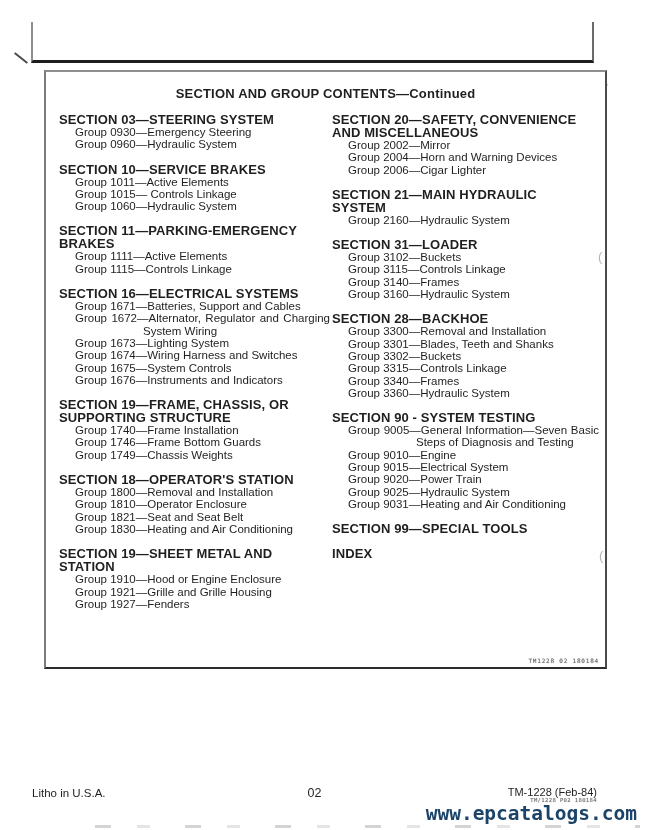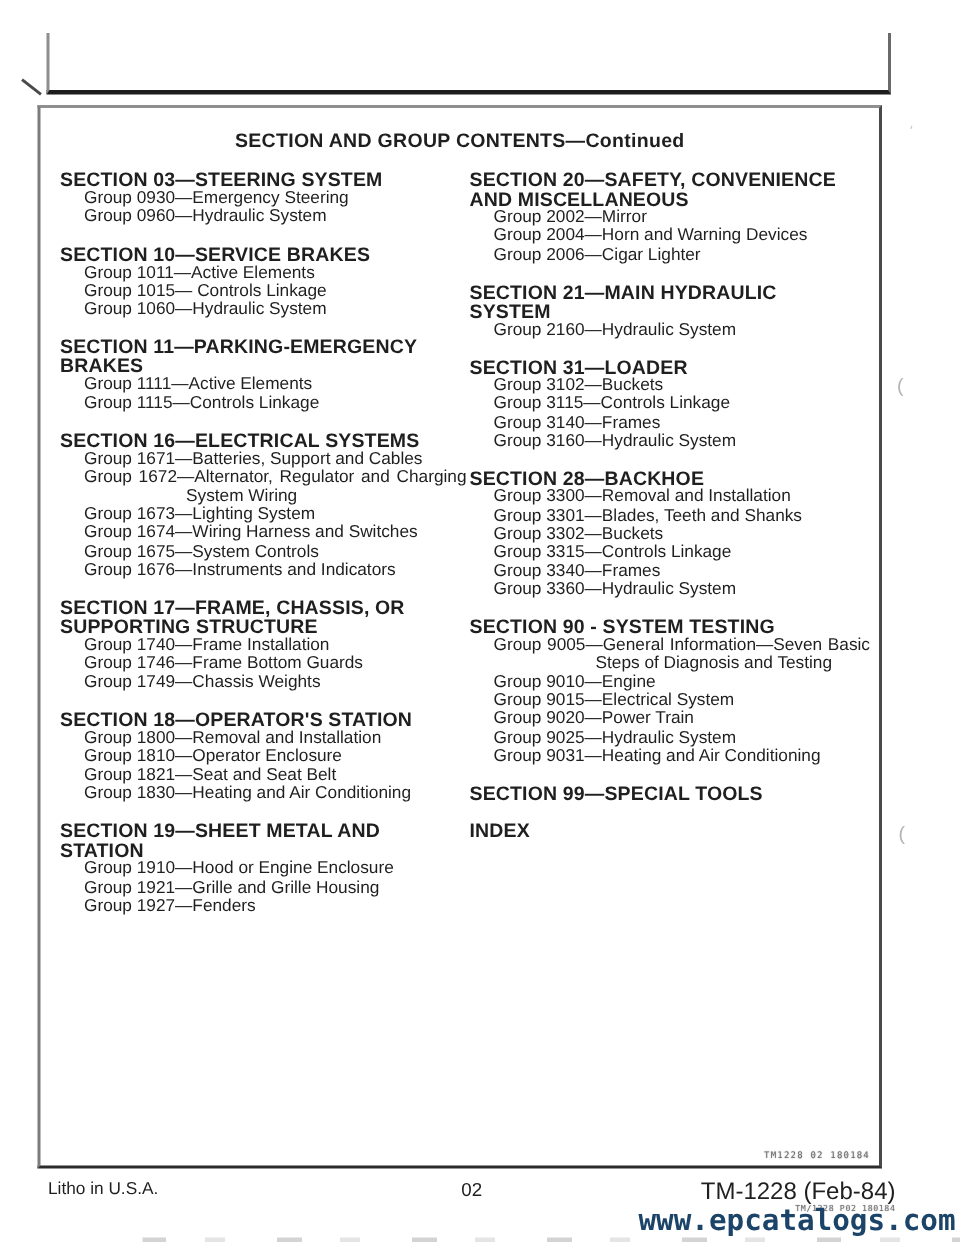--- a/index.html
+++ b/index.html
@@ -26,21 +26,21 @@
     border-top:2.5px solid #4a4a4a;
     transform:rotate(38deg);
   }
   .noise{position:absolute;color:#b3b3b3;font-size:13px;line-height:13px;}
   .n1{left:604px;top:82px;transform:rotate(20deg);color:#c4c4c4;}
   .n2{left:598px;top:250px;}
   .n3{left:599px;top:549px;}
 
   
   .content-box{
-    position:absolute;left:25px;top:70px;width:563px;height:709px;
+    position:absolute;left:44px;top:70px;width:563px;height:599px;
     box-sizing:border-box;
     border:2px solid;
     border-color:#8f8f8f #4a4a4a #2b2b2b #7c7c7c;
   }
   .page-title{
     position:absolute;top:14px;left:0;right:0;
     text-align:center;
     font-weight:bold;font-size:13px;letter-spacing:.2px;
   }
   .columns{
@@ -73,21 +73,21 @@
     text-shadow:0 0 1px #9a9a9a;
   }
 
   .footer{
     position:absolute;left:32px;right:48px;top:786px;height:14px;
     font-size:11.5px;
   }
   .f-left{position:absolute;left:0;top:1px;}
   .f-center{position:absolute;left:0;right:0;top:0;text-align:center;font-weight:normal;font-size:12.5px;}
   .f-right-wrap{position:absolute;right:0;top:0;text-align:right;}
-  .f-right{display:block;font-size:16px;}
+  .f-right{display:block;font-size:11px;}
   .f-right-sub{
     display:block;margin-top:-1px;
     font-family:"DejaVu Sans Mono", monospace;
     font-size:5.5px;letter-spacing:.4px;
     color:#777;
     text-shadow:0 0 .8px #999;
   }
 
   .watermark{
     position:absolute;right:8px;top:802px;
@@ -139,21 +139,21 @@
             <div class="h">SECTION 16—ELECTRICAL SYSTEMS</div>
             <div class="g">Group 1671—Batteries, Support and Cables</div>
             <div class="g just">Group 1672—Alternator, Regulator and Charging</div>
             <div class="g-cont">System Wiring</div>
             <div class="g">Group 1673—Lighting System</div>
             <div class="g">Group 1674—Wiring Harness and Switches</div>
             <div class="g">Group 1675—System Controls</div>
             <div class="g">Group 1676—Instruments and Indicators</div>
           </div>
           <div class="section">
-            <div class="h">SECTION 17—FRAME, CHASSIS, OR</div>
+            <div class="h">SECTION 19—FRAME, CHASSIS, OR</div>
             <div class="h h2">SUPPORTING STRUCTURE</div>
             <div class="g">Group 1740—Frame Installation</div>
             <div class="g">Group 1746—Frame Bottom Guards</div>
             <div class="g">Group 1749—Chassis Weights</div>
           </div>
           <div class="section">
             <div class="h">SECTION 18—OPERATOR'S STATION</div>
             <div class="g">Group 1800—Removal and Installation</div>
             <div class="g">Group 1810—Operator Enclosure</div>
             <div class="g">Group 1821—Seat and Seat Belt</div>

